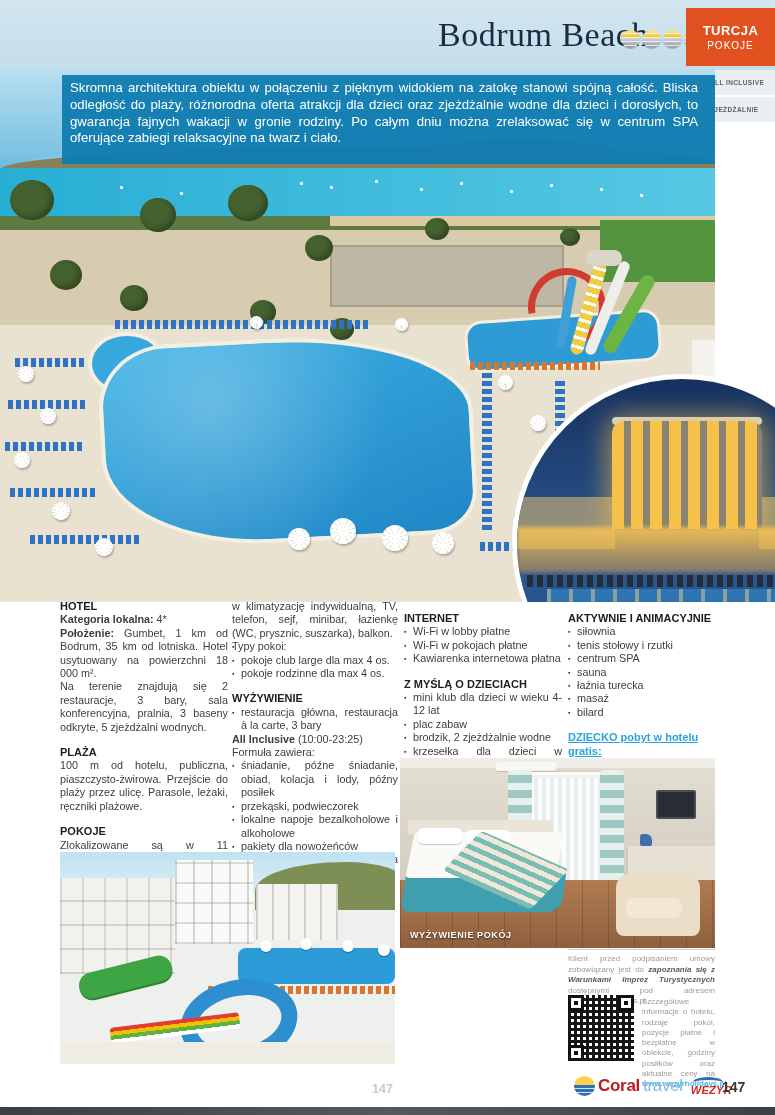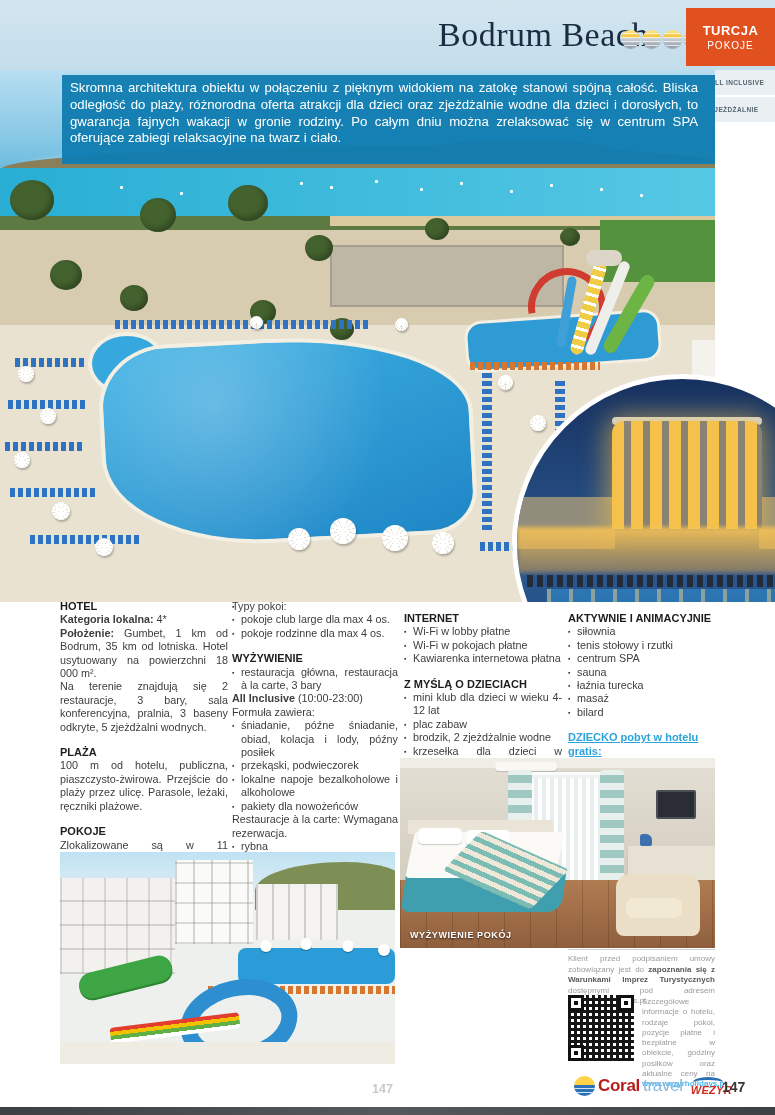--- a/index.html
+++ b/index.html
@@ -148,21 +148,21 @@
   .ap-loop{position:absolute;left:120px;top:128px;width:118px;height:84px;border:16px solid #2e8fd0;
     border-radius:50%;transform:rotate(-12deg);box-sizing:border-box;}
   .ap-rainbow{position:absolute;left:50px;top:168px;width:130px;height:16px;
     background:linear-gradient(#e23d2e 0 25%,#f2c200 25% 50%,#60b043 50% 75%,#fff 75% 100%);
     transform:rotate(-7deg);border-radius:4px;}
   .ap-deck{position:absolute;left:0;top:190px;width:335px;height:22px;background:#efece4;}
   
   .legal-divider{position:absolute;left:568px;top:949px;width:147px;height:1px;background:#cfcfcf;}
   .legal{position:absolute;left:568px;top:954px;width:147px;font-size:8px;line-height:10.5px;
     color:#9b9b9b;text-align:justify;}
-  .legal b{color:#5a5a5a;}
+  .legal b{color:#5a5a5a;font-style:italic;}
   .qr{position:absolute;left:568px;top:995px;width:66px;height:66px;background:#fff;
     background-image:repeating-linear-gradient(0deg,#161616 0 3px,rgba(0,0,0,0) 3px 6px),
       repeating-linear-gradient(90deg,#161616 0 3px,rgba(0,0,0,0) 3px 6px);
     background-size:66px 66px;}
   .qr .f{position:absolute;width:16px;height:16px;border:3px solid #111;background:#fff;box-sizing:border-box;}
   .qr .f::after{content:"";position:absolute;left:3px;top:3px;width:4px;height:4px;background:#111;}
   .qr .f1{left:0;top:0;} .qr .f2{right:0;top:0;} .qr .f3{left:0;bottom:0;}
   .qr-text{position:absolute;left:642px;top:997px;width:73px;font-size:8px;line-height:10.3px;
     color:#9b9b9b;text-align:justify;}
   .qr-text .link{color:#4db6e8;font-weight:bold;}
@@ -293,27 +293,28 @@
     <p>Na terenie znajdują się 2 restauracje, 3 bary, sala konferencyjna, pralnia, 3 baseny odkryte, 5 zjeżdżalni wodnych.</p>
     <div class="sp"></div>
     <div class="h">PLAŻA</div>
     <p>100 m od hotelu, publiczna, piaszczysto-żwirowa. Przejście do plaży przez ulicę. Parasole, leżaki, ręczniki plażowe.</p>
     <div class="sp"></div>
     <div class="h">POKOJE</div>
     <p>Zlokalizowane są w 11 dwupiętrowych budynkach. Wyposażone są</p>
   </div>
 
   <div class="col" style="left:232px;top:600px;width:166px;">
+    <p>w klimatyzację indywidualną, TV, telefon, sejf, minibar, łazienkę (WC, prysznic, suszarka), balkon.</p>
     <p class="b" style="padding-left:0;">Typy pokoi:</p>
     <p class="b">pokoje club large dla max 4 os.</p>
     <p class="b">pokoje rodzinne dla max 4 os.</p>
     <div class="sp"></div>
     <div class="h">WYŻYWIENIE</div>
     <p class="b">restauracja główna, restauracja à la carte, 3 bary</p>
-    <p><b>All Inclusive</b><span> (10:00-23:00)</span></p>
+    <p><b>All Inclusive</b><span> (10:00-23:25)</span></p>
     <p>Formuła zawiera:</p>
     <p class="b">śniadanie, późne śniadanie, obiad, kolacja i lody, późny posiłek</p>
     <p class="b">przekąski, podwieczorek</p>
     <p class="b">lokalne napoje bezalkoholowe i alkoholowe</p>
     <p class="b">pakiety dla nowożeńców</p>
     <p>Restauracje à la carte: Wymagana rezerwacja.</p>
     <p class="b">rybna</p>
   </div>
 
   <div class="col" style="left:404px;top:612px;width:158px;">

